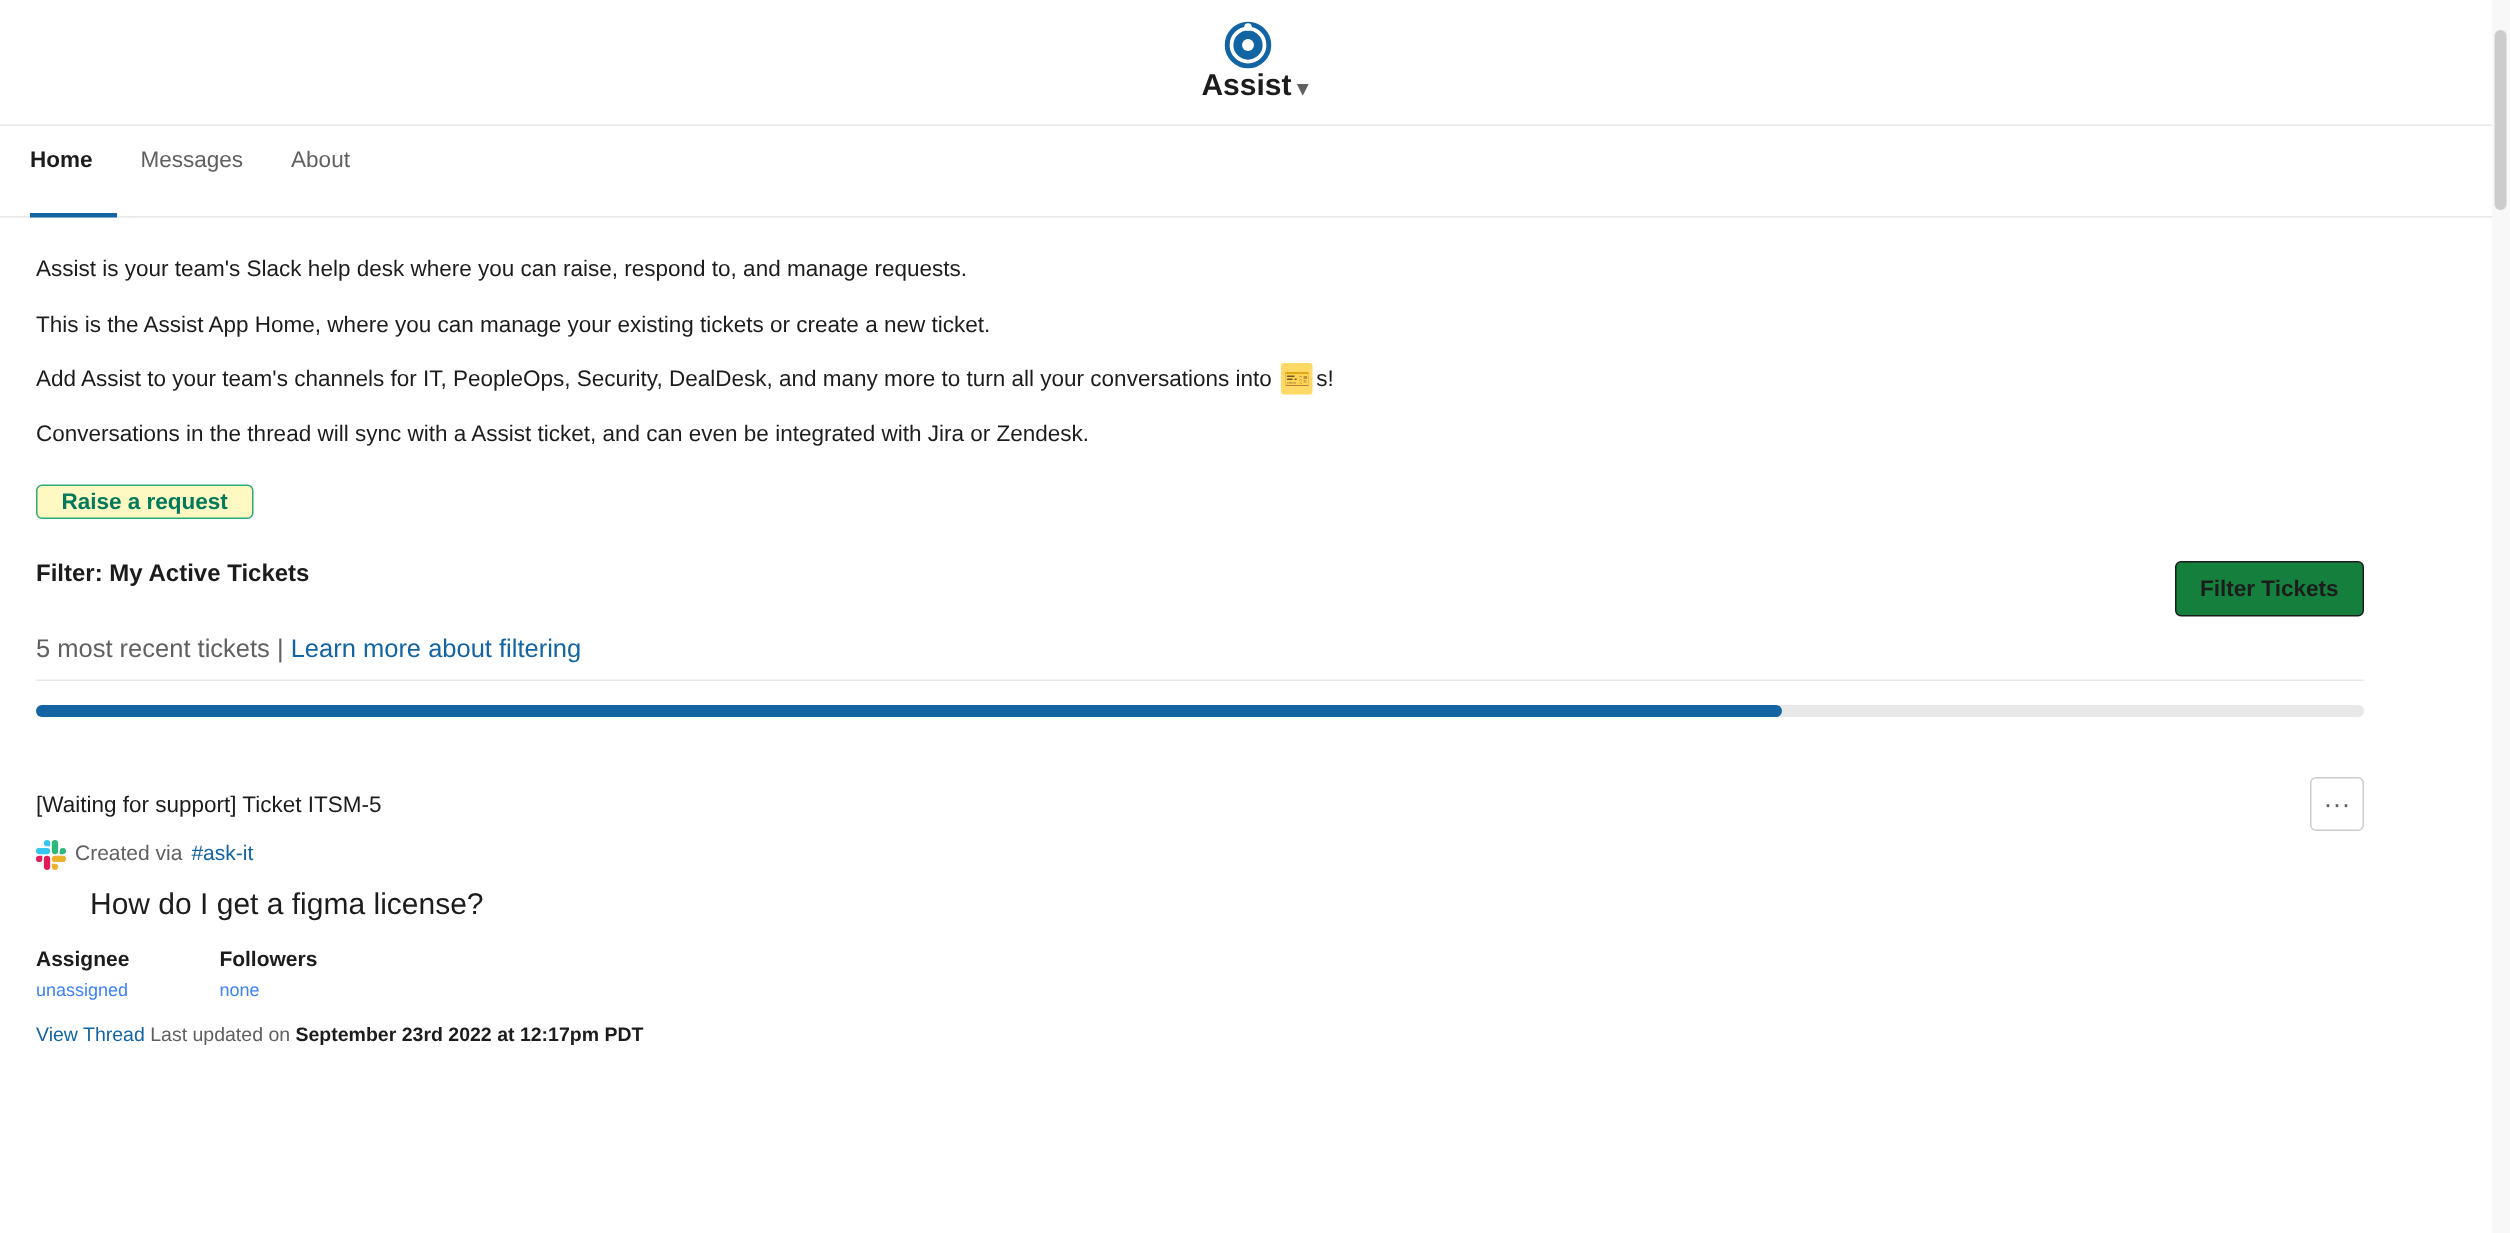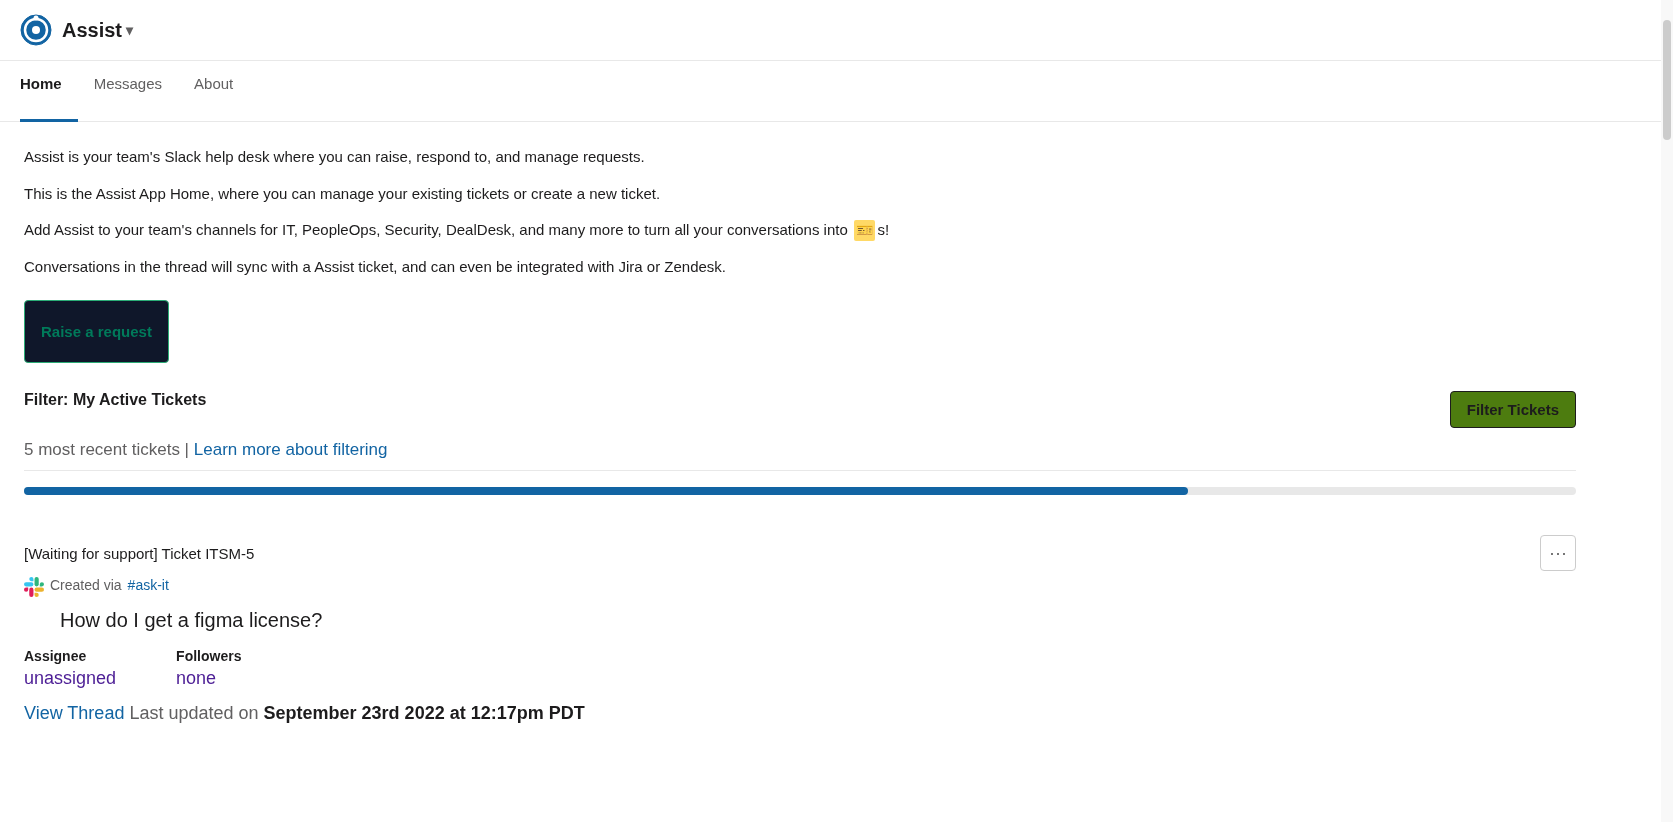--- a/index.html
+++ b/index.html
@@ -12,20 +12,21 @@
       min-height: 822px;
       overflow-x: hidden;
     }
 
     
     .app-header {
       display: flex;
       align-items: center;
       padding: 14px 20px;
       border-bottom: 1px solid #e8e8e8;
+      flex-direction: column;
     }
     .app-logo {
       width: 32px;
       height: 32px;
       margin-right: 10px;
     }
     .app-title {
       font-size: 20px;
       font-weight: 700;
       display: flex;
@@ -73,47 +74,47 @@
     }
     .description-block p {
       margin-bottom: 14px;
       font-size: 15px;
       line-height: 1.5;
       color: #1d1c1d;
     }
 
     .raise-btn {
       display: inline-block;
-      padding: 22px 16px;
+      padding: 2px 16px;
       border: 1.5px solid #2bac76;
       border-radius: 4px;
       color: #007a5a;
       font-size: 15px;
       font-weight: 600;
-      background: #0f172a;
+      background: #fef9c3;
       cursor: pointer;
       margin-bottom: 28px;
     }
 
     
     .filter-section {
       display: flex;
       justify-content: space-between;
       margin-bottom: 12px;
     }
     .filter-label {
       font-size: 16px;
       font-weight: 600;
       color: #1d1c1d;
     }
     .filter-tickets-btn {
       padding: 9px 16px;
       border: 1.5px solid #1d1c1d;
       border-radius: 4px;
-      background: #4d7c0f;
+      background: #15803d;
       font-size: 15px;
       font-weight: 600;
       color: #1d1c1d;
       cursor: pointer;
     }
 
     .filter-info {
       font-size: 17px;
       color: #616061;
       margin-bottom: 10px;
@@ -200,26 +201,26 @@
       gap: 60px;
       margin-bottom: 14px;
     }
     .meta-col label {
       font-weight: 700;
       font-size: 14px;
       display: block;
       margin-bottom: 4px;
     }
     .meta-col span {
-      font-size: 18px;
-      color: #4c1d95;
+      font-size: 12px;
+      color: #3b82f6;
     }
 
     .ticket-footer {
-      font-size: 18px;
+      font-size: 13px;
       color: #616061;
     }
     .ticket-footer a {
       color: #1264a3;
       text-decoration: none;
       font-weight: 500;
     }
     .ticket-footer strong {
       color: #1d1c1d;
     }

